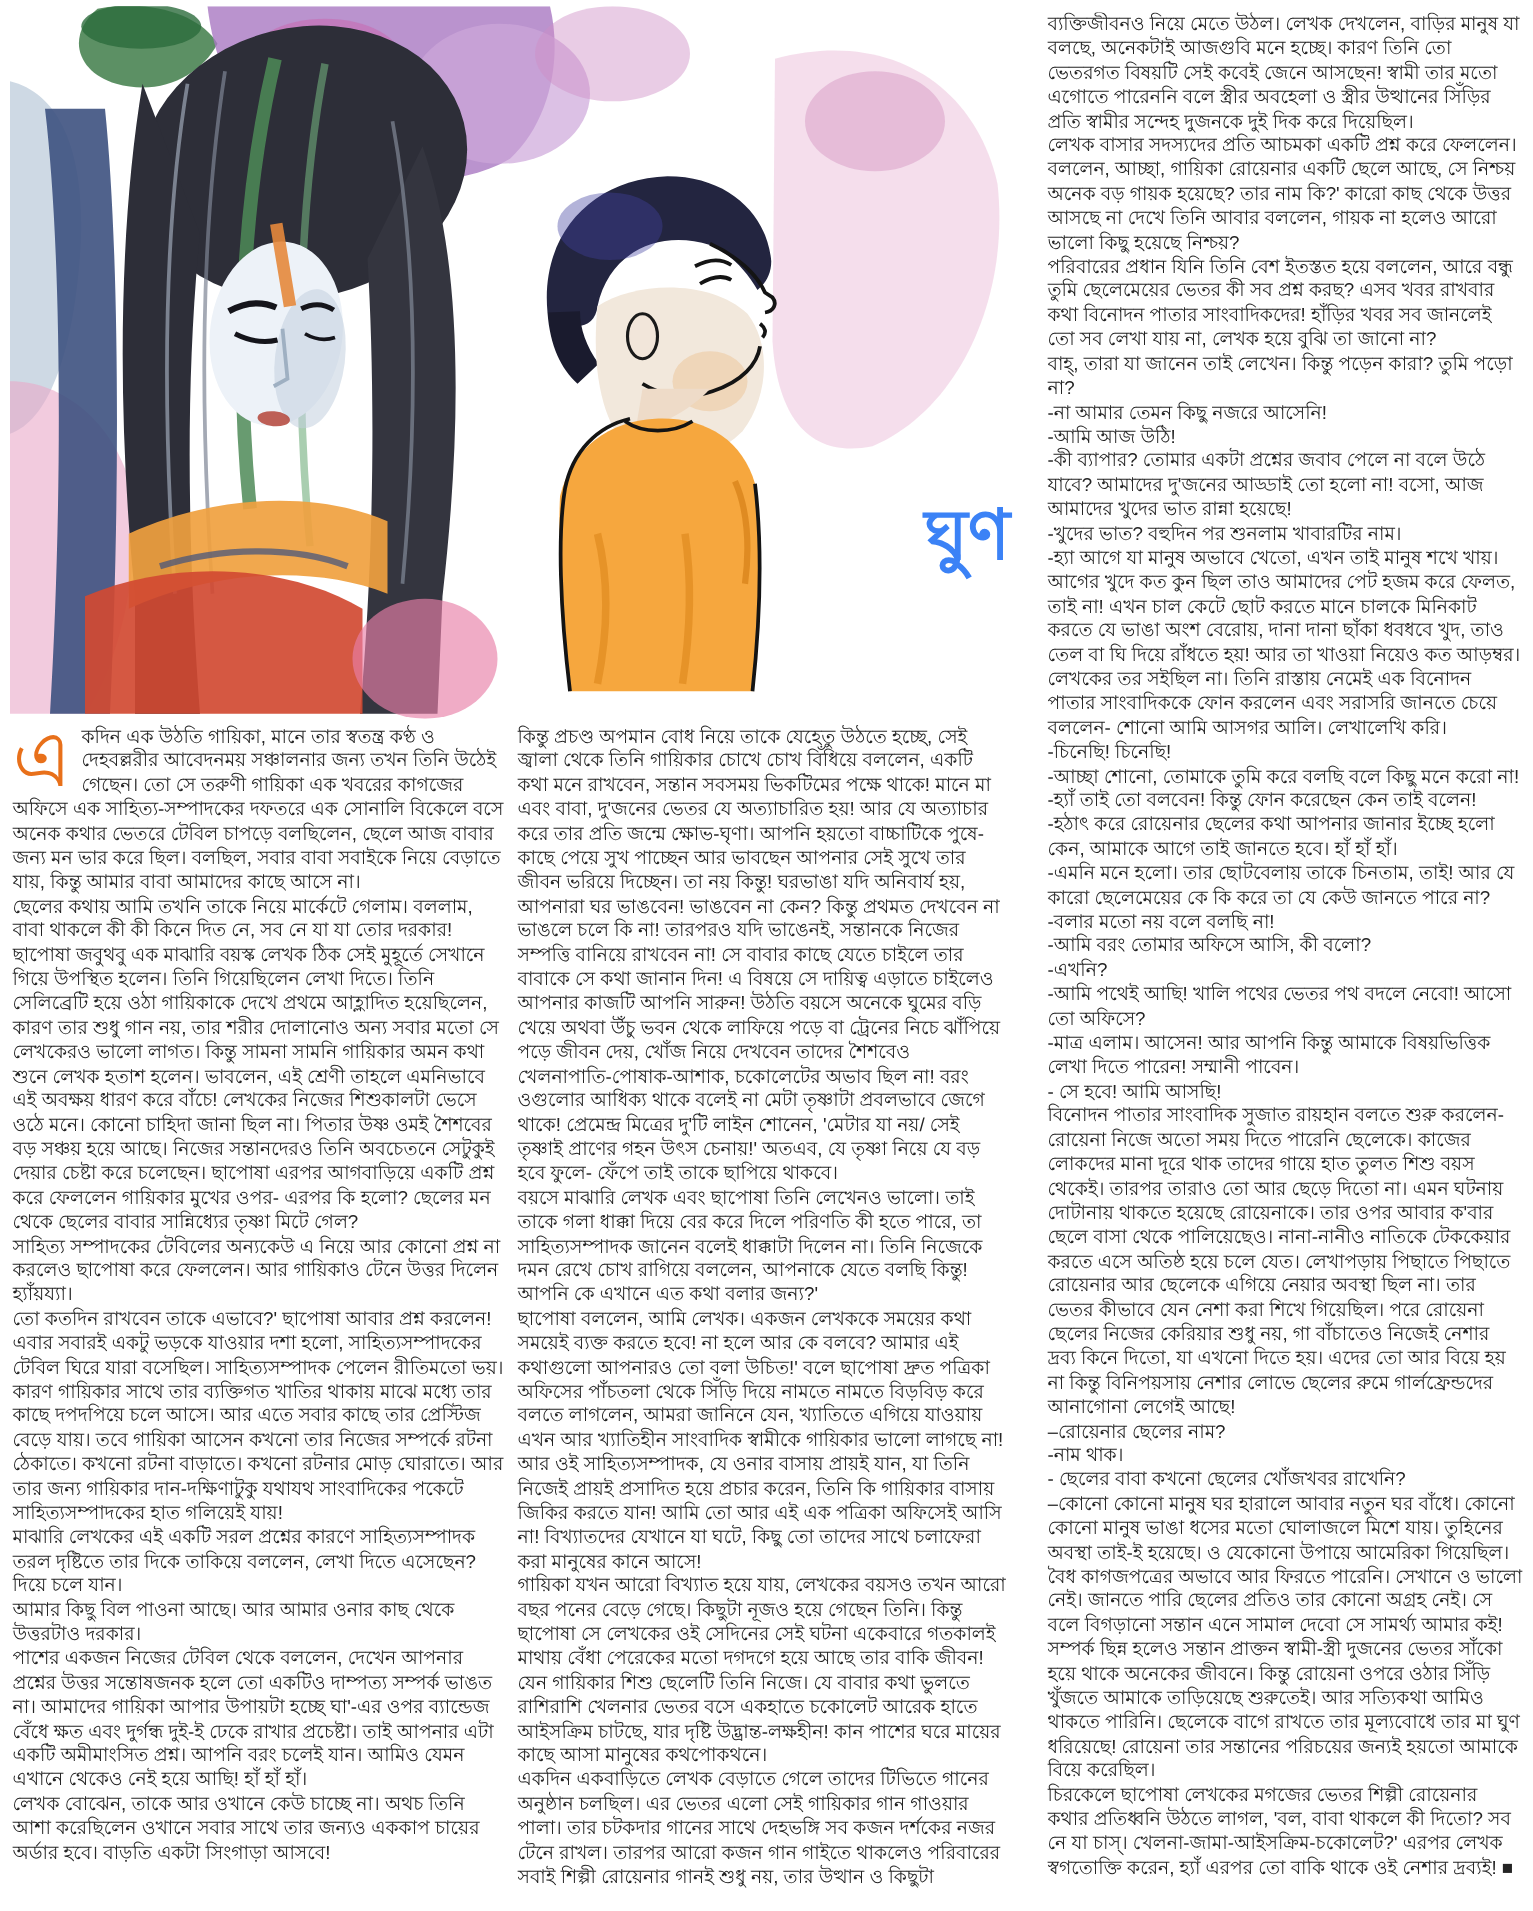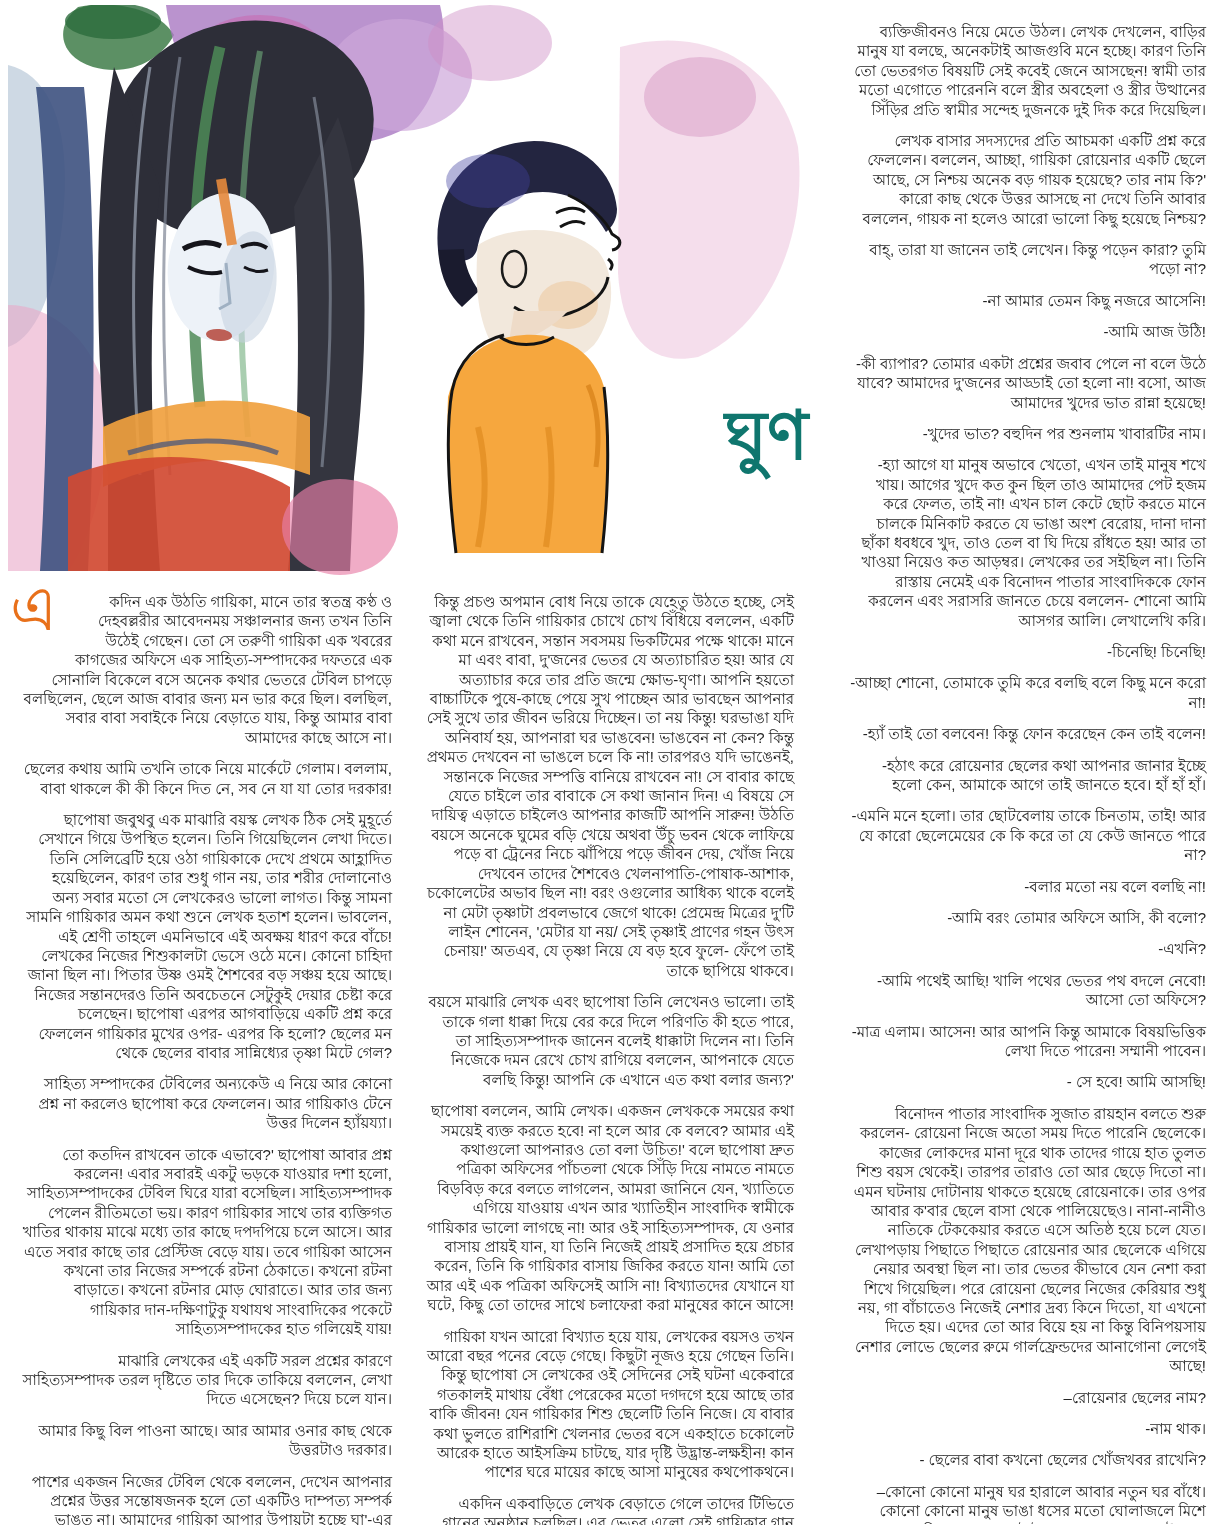--- a/index.html
+++ b/index.html
@@ -2,27 +2,27 @@
 <html><head>
 <meta charset="utf-8">
 <style>
   html,body { margin:0; padding:0; background:#ffffff; }
   .page {
     position:relative; width:1226px; height:1529px; background:#ffffff;
     font-family:"Liberation Sans","DejaVu Sans",sans-serif; overflow:hidden;
   }
   .illustration { position:absolute; left:8px; top:5px; width:795px; height:570px; }
   .headline { position:absolute; left:540px; top:400px; width:268px; text-align:right; }
-  .headline .title { font-size:68px; font-weight:bold; color:#0f766e; line-height:1.05; }
+  .headline .title { font-size:56px; font-weight:bold; color:#3b82f6; line-height:1.05;font-family:Liberation Serif, serif; }
   .headline .author { font-size:29px; font-weight:bold; color:#1c1c1c; margin-top:12px; }
   .col {
     position:absolute; font-size:15px; line-height:19.4px; color:#242424;
     text-align:left; overflow:hidden;
   }
-  .col p { margin:12px;text-align:right; }
+  .col p { margin:0; }
   .col-1 { left:10px;  top:580px; width:394px; height:945px; }
   .col-2 { left:414px; top:580px; width:392px; height:945px; }
   .col-3 { left:838px; top:10px;  width:380px; height:1514px; }
   .dropcap {
     float:left; font-size:62px; line-height:50px; color:#e8701a;
     padding:4px 8px 2px 0;
   }
 </style>
 </head>
 <body>
@@ -109,20 +109,21 @@
   <div class="col col-2">
       <p>কিন্তু প্রচণ্ড অপমান বোধ নিয়ে তাকে যেহেতু উঠতে হচ্ছে, সেই জ্বালা থেকে তিনি গায়িকার চোখে চোখ বিঁধিয়ে বললেন, একটি কথা মনে রাখবেন, সন্তান সবসময় ভিকটিমের পক্ষে থাকে! মানে মা এবং বাবা, দু'জনের ভেতর যে অত্যাচারিত হয়! আর যে অত্যাচার করে তার প্রতি জন্মে ক্ষোভ-ঘৃণা। আপনি হয়তো বাচ্চাটিকে পুষে-কাছে পেয়ে সুখ পাচ্ছেন আর ভাবছেন আপনার সেই সুখে তার জীবন ভরিয়ে দিচ্ছেন। তা নয় কিন্তু! ঘরভাঙা যদি অনিবার্য হয়, আপনারা ঘর ভাঙবেন! ভাঙবেন না কেন? কিন্তু প্রথমত দেখবেন না ভাঙলে চলে কি না! তারপরও যদি ভাঙেনই, সন্তানকে নিজের সম্পত্তি বানিয়ে রাখবেন না! সে বাবার কাছে যেতে চাইলে তার বাবাকে সে কথা জানান দিন! এ বিষয়ে সে দায়িত্ব এড়াতে চাইলেও আপনার কাজটি আপনি সারুন! উঠতি বয়সে অনেকে ঘুমের বড়ি খেয়ে অথবা উঁচু ভবন থেকে লাফিয়ে পড়ে বা ট্রেনের নিচে ঝাঁপিয়ে পড়ে জীবন দেয়, খোঁজ নিয়ে দেখবেন তাদের শৈশবেও খেলনাপাতি-পোষাক-আশাক, চকোলেটের অভাব ছিল না! বরং ওগুলোর আধিক্য থাকে বলেই না মেটা তৃষ্ণাটা প্রবলভাবে জেগে থাকে! প্রেমেন্দ্র মিত্রের দু'টি লাইন শোনেন, 'মেটার যা নয়/ সেই তৃষ্ণাই প্রাণের গহন উৎস চেনায়!' অতএব, যে তৃষ্ণা নিয়ে যে বড় হবে ফুলে- ফেঁপে তাই তাকে ছাপিয়ে থাকবে।</p>
       <p>বয়সে মাঝারি লেখক এবং ছাপোষা তিনি লেখেনও ভালো। তাই তাকে গলা ধাক্কা দিয়ে বের করে দিলে পরিণতি কী হতে পারে, তা সাহিত্যসম্পাদক জানেন বলেই ধাক্কাটা দিলেন না। তিনি নিজেকে দমন রেখে চোখ রাগিয়ে বললেন, আপনাকে যেতে বলছি কিন্তু! আপনি কে এখানে এত কথা বলার জন্য?'</p>
       <p>ছাপোষা বললেন, আমি লেখক। একজন লেখককে সময়ের কথা সময়েই ব্যক্ত করতে হবে! না হলে আর কে বলবে? আমার এই কথাগুলো আপনারও তো বলা উচিত!' বলে ছাপোষা দ্রুত পত্রিকা অফিসের পাঁচতলা থেকে সিঁড়ি দিয়ে নামতে নামতে বিড়বিড় করে বলতে লাগলেন, আমরা জানিনে যেন, খ্যাতিতে এগিয়ে যাওয়ায় এখন আর খ্যাতিহীন সাংবাদিক স্বামীকে গায়িকার ভালো লাগছে না! আর ওই সাহিত্যসম্পাদক, যে ওনার বাসায় প্রায়ই যান, যা তিনি নিজেই প্রায়ই প্রসাদিত হয়ে প্রচার করেন, তিনি কি গায়িকার বাসায় জিকির করতে যান! আমি তো আর এই এক পত্রিকা অফিসেই আসি না! বিখ্যাতদের যেখানে যা ঘটে, কিছু তো তাদের সাথে চলাফেরা করা মানুষের কানে আসে!</p>
       <p>গায়িকা যখন আরো বিখ্যাত হয়ে যায়, লেখকের বয়সও তখন আরো বছর পনের বেড়ে গেছে। কিছুটা নূজও হয়ে গেছেন তিনি। কিন্তু ছাপোষা সে লেখকের ওই সেদিনের সেই ঘটনা একেবারে গতকালই মাথায় বেঁধা পেরেকের মতো দগদগে হয়ে আছে তার বাকি জীবন! যেন গায়িকার শিশু ছেলেটি তিনি নিজে। যে বাবার কথা ভুলতে রাশিরাশি খেলনার ভেতর বসে একহাতে চকোলেট আরেক হাতে আইসক্রিম চাটছে, যার দৃষ্টি উদ্ভ্রান্ত-লক্ষহীন! কান পাশের ঘরে মায়ের কাছে আসা মানুষের কথপোকথনে।</p>
       <p>একদিন একবাড়িতে লেখক বেড়াতে গেলে তাদের টিভিতে গানের অনুষ্ঠান চলছিল। এর ভেতর এলো সেই গায়িকার গান গাওয়ার পালা। তার চটকদার গানের সাথে দেহভঙ্গি সব কজন দর্শকের নজর টেনে রাখল। তারপর আরো কজন গান গাইতে থাকলেও পরিবারের সবাই শিল্পী রোয়েনার গানই শুধু নয়, তার উত্থান ও কিছুটা</p>
     </div>
   <div class="col col-3">
       <p>ব্যক্তিজীবনও নিয়ে মেতে উঠল। লেখক দেখলেন, বাড়ির মানুষ যা বলছে, অনেকটাই আজগুবি মনে হচ্ছে। কারণ তিনি তো ভেতরগত বিষয়টি সেই কবেই জেনে আসছেন! স্বামী তার মতো এগোতে পারেননি বলে স্ত্রীর অবহেলা ও স্ত্রীর উত্থানের সিঁড়ির প্রতি স্বামীর সন্দেহ দুজনকে দুই দিক করে দিয়েছিল।</p>
       <p>লেখক বাসার সদস্যদের প্রতি আচমকা একটি প্রশ্ন করে ফেললেন। বললেন, আচ্ছা, গায়িকা রোয়েনার একটি ছেলে আছে, সে নিশ্চয় অনেক বড় গায়ক হয়েছে? তার নাম কি?' কারো কাছ থেকে উত্তর আসছে না দেখে তিনি আবার বললেন, গায়ক না হলেও আরো ভালো কিছু হয়েছে নিশ্চয়?</p>
+      <p>পরিবারের প্রধান যিনি তিনি বেশ ইতস্তত হয়ে বললেন, আরে বন্ধু তুমি ছেলেমেয়ের ভেতর কী সব প্রশ্ন করছ? এসব খবর রাখবার কথা বিনোদন পাতার সাংবাদিকদের! হাঁড়ির খবর সব জানলেই তো সব লেখা যায় না, লেখক হয়ে বুঝি তা জানো না?</p>
       <p>বাহ্‌, তারা যা জানেন তাই লেখেন। কিন্তু পড়েন কারা? তুমি পড়ো না?</p>
       <p>-না আমার তেমন কিছু নজরে আসেনি!</p>
       <p>-আমি আজ উঠি!</p>
       <p>-কী ব্যাপার? তোমার একটা প্রশ্নের জবাব পেলে না বলে উঠে যাবে? আমাদের দু'জনের আড্ডাই তো হলো না! বসো, আজ আমাদের খুদের ভাত রান্না হয়েছে!</p>
       <p>-খুদের ভাত? বহুদিন পর শুনলাম খাবারটির নাম।</p>
       <p>-হ্যা আগে যা মানুষ অভাবে খেতো, এখন তাই মানুষ শখে খায়। আগের খুদে কত কুন ছিল তাও আমাদের পেট হজম করে ফেলত, তাই না! এখন চাল কেটে ছোট করতে মানে চালকে মিনিকাট করতে যে ভাঙা অংশ বেরোয়, দানা দানা ছাঁকা ধবধবে খুদ, তাও তেল বা ঘি দিয়ে রাঁধতে হয়! আর তা খাওয়া নিয়েও কত আড়ম্বর। লেখকের তর সইছিল না। তিনি রাস্তায় নেমেই এক বিনোদন পাতার সাংবাদিককে ফোন করলেন এবং সরাসরি জানতে চেয়ে বললেন- শোনো আমি আসগর আলি। লেখালেখি করি।</p>
       <p>-চিনেছি! চিনেছি!</p>
       <p>-আচ্ছা শোনো, তোমাকে তুমি করে বলছি বলে কিছু মনে করো না!</p>
       <p>-হ্যাঁ তাই তো বলবেন! কিন্তু ফোন করেছেন কেন তাই বলেন!</p>
       <p>-হঠাৎ করে রোয়েনার ছেলের কথা আপনার জানার ইচ্ছে হলো কেন, আমাকে আগে তাই জানতে হবে। হাঁ হাঁ হাঁ।</p>

